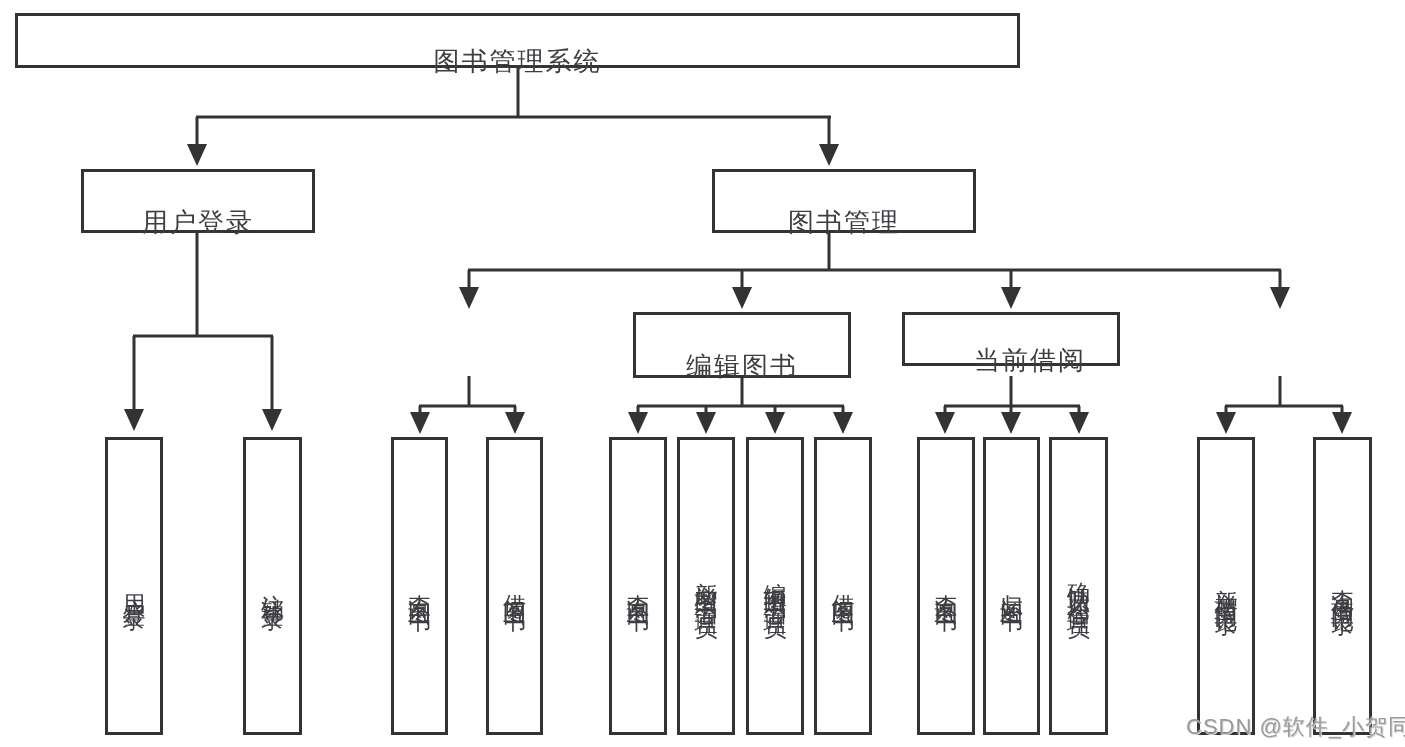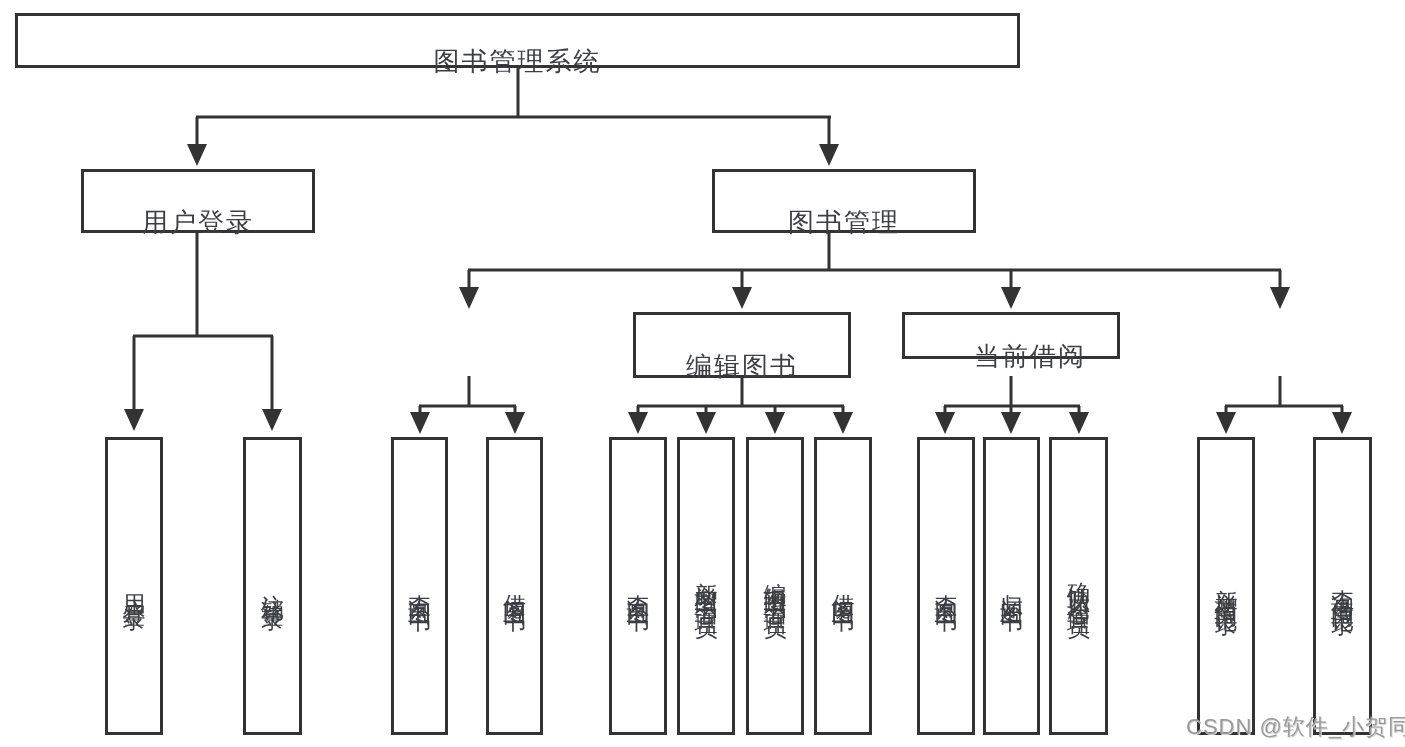--- a/index.html
+++ b/index.html
@@ -101,21 +101,21 @@
   <div class="node" style="left:81px;top:169px;width:234px;height:64px;">
     <span class="hlabel">用户登录</span>
   </div>
   <div class="node" style="left:712px;top:169px;width:264px;height:64px;">
     <span class="hlabel">图书管理</span>
   </div>
 
   <div class="node" style="left:633px;top:312px;width:218px;height:66px;">
     <span class="hlabel">编辑图书</span>
   </div>
-  <div class="node" style="left:902px;top:312px;width:218px;height:47px;padding-left:38px;">
+  <div class="node" style="left:902px;top:312px;width:218px;height:54px;padding-left:38px;">
     <span class="hlabel">当前借阅</span>
   </div>
 
   <div class="node vnode" style="left:105px;width:58px;">
     <span class="vlabel">用户登录</span>
   </div>
   <div class="node vnode" style="left:243px;width:59px;">
     <span class="vlabel">注销登录</span>
   </div>
 

